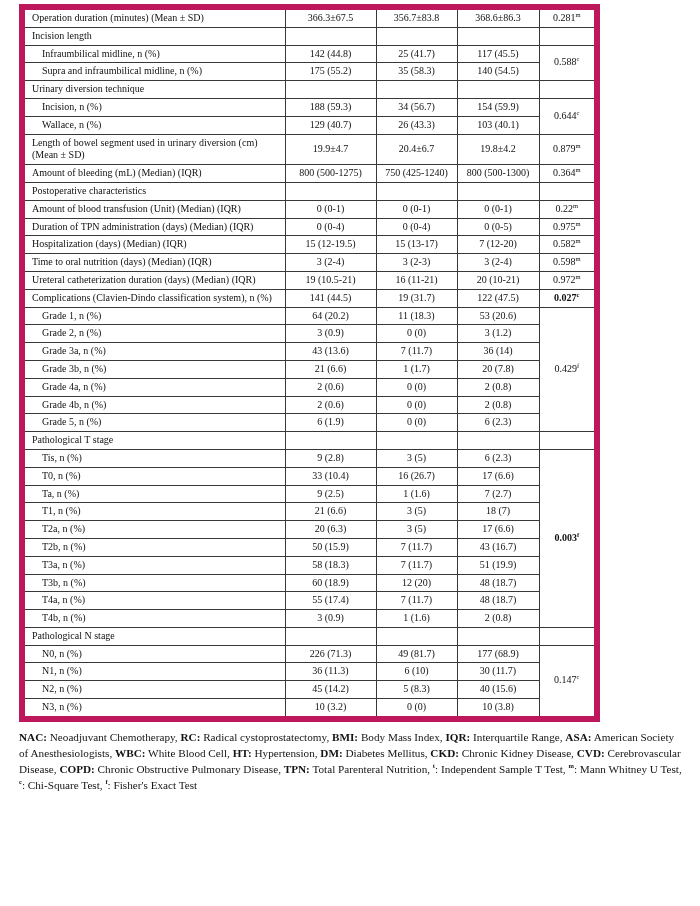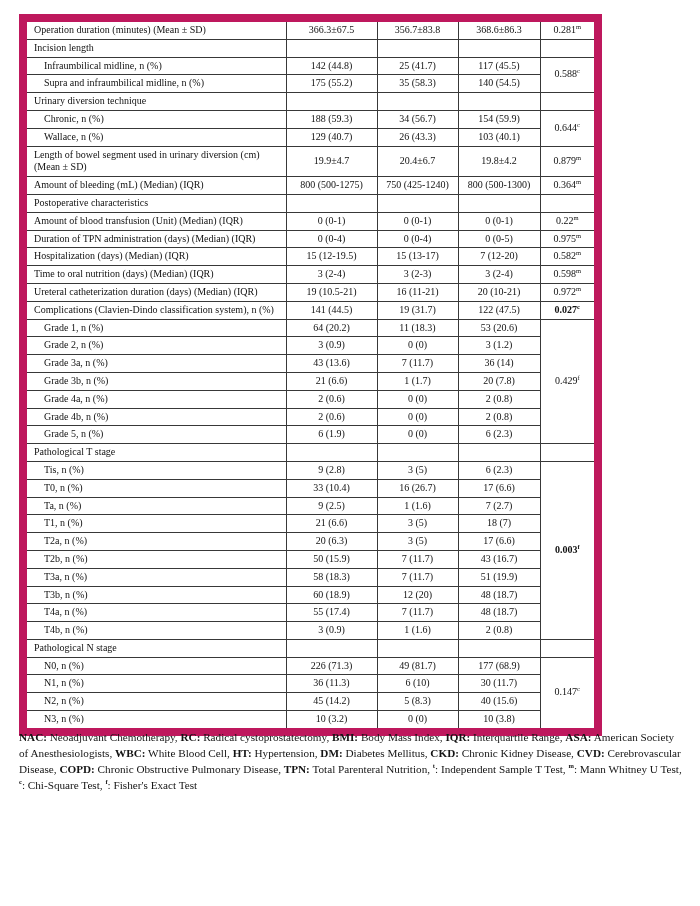--- a/index.html
+++ b/index.html
@@ -3,23 +3,23 @@
 <meta charset="utf-8">
 <style>
   html,body{margin:0;padding:0;}
   body{
     width:700px;height:906px;background:#ffffff;color:#151515;
     font-family:"Liberation Serif", serif;
     position:relative;overflow:hidden;
   }
   .sheet{position:absolute;inset:0;background:#fff;}
   table.data-table{
-    position:absolute;left:19px;top:14px;width:575px;
+    position:absolute;left:19px;top:4px;width:575px;
     border-collapse:collapse;table-layout:fixed;
-    border:8px solid #be185d;
+    border:6px solid #be185d;
   }
   td{
     border:1px solid #383838;
     font-size:10px;line-height:1.28;
     padding:2px 4px;
     vertical-align:middle;
     color:#111;
   }
   td.label{text-align:left;padding-left:7px;}
   td.label.indent{padding-left:17px;}
@@ -80,21 +80,21 @@
           <td class="val">140 (54.5)</td>
         </tr>
         <tr>
           <td class="label">Urinary diversion technique</td>
           <td class="val"></td>
           <td class="val"></td>
           <td class="val"></td>
           <td class="pval"></td>
         </tr>
         <tr>
-          <td class="label indent">Chronic, n (%)</td>
+          <td class="label indent">Incision, n (%)</td>
           <td class="val">188 (59.3)</td>
           <td class="val">34 (56.7)</td>
           <td class="val">154 (59.9)</td>
           <td class="pval" rowspan="2">0.644<sup>c</sup></td>
         </tr>
         <tr>
           <td class="label indent">Wallace, n (%)</td>
           <td class="val">129 (40.7)</td>
           <td class="val">26 (43.3)</td>
           <td class="val">103 (40.1)</td>

